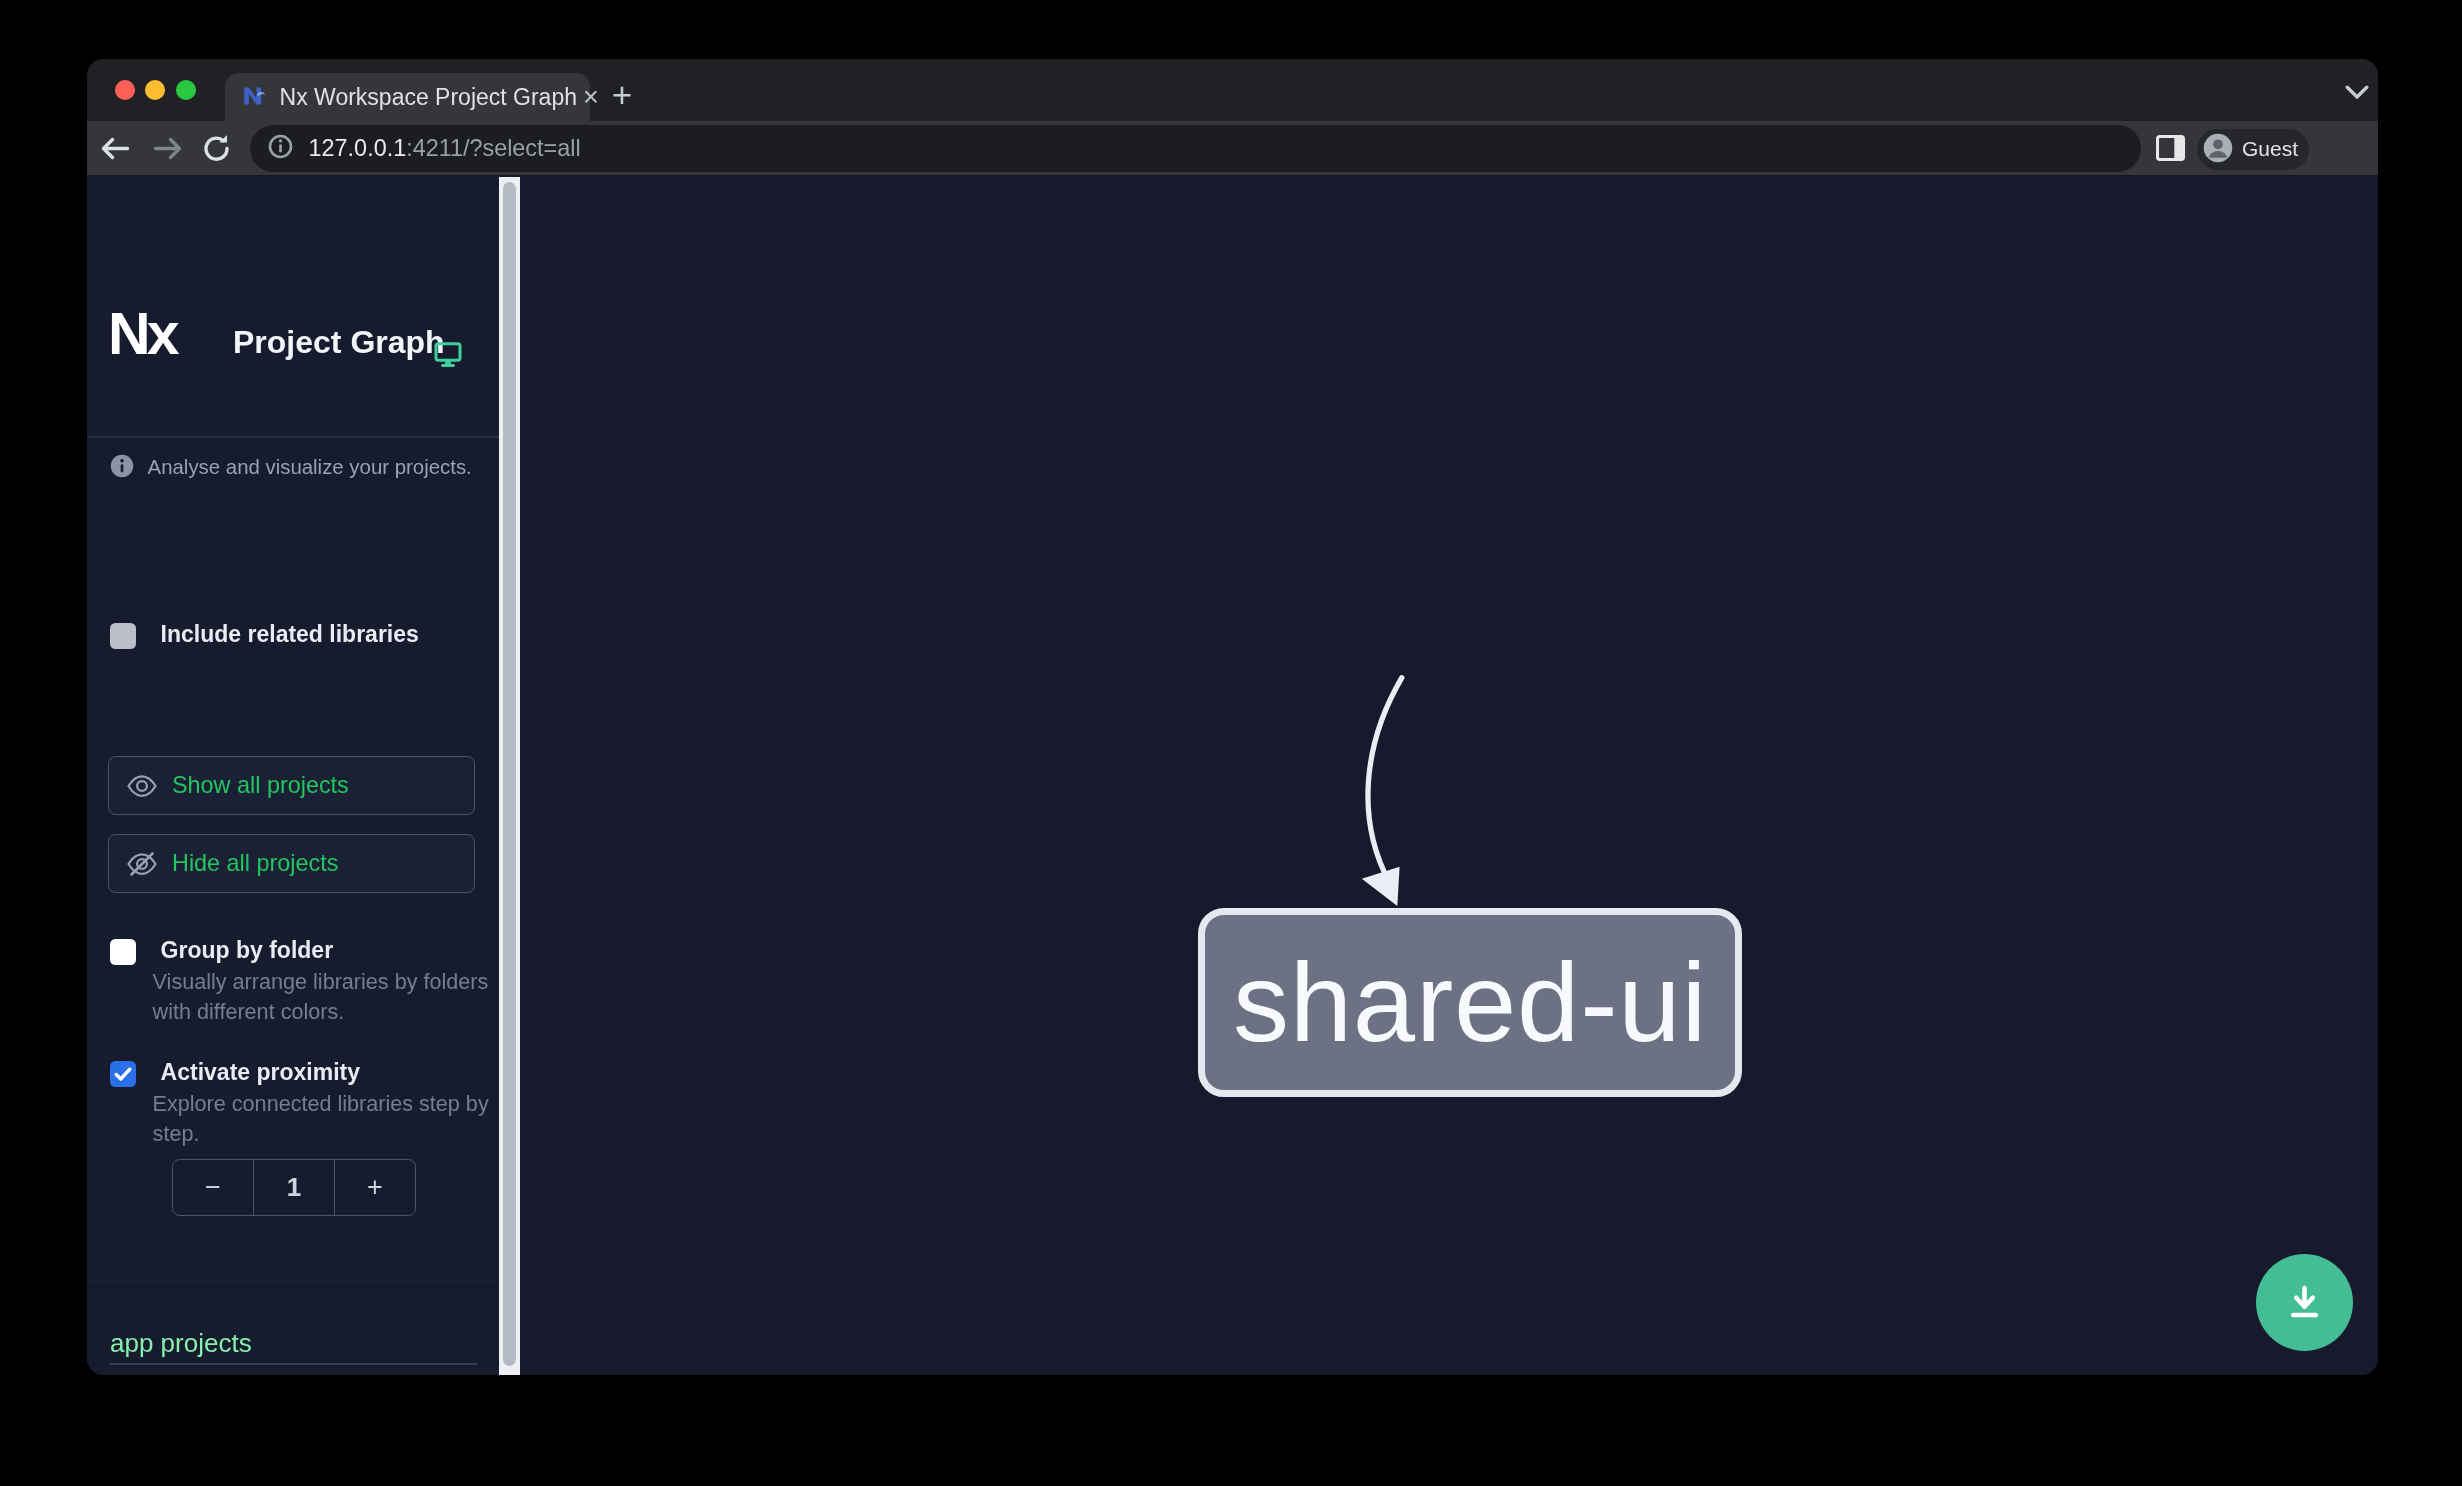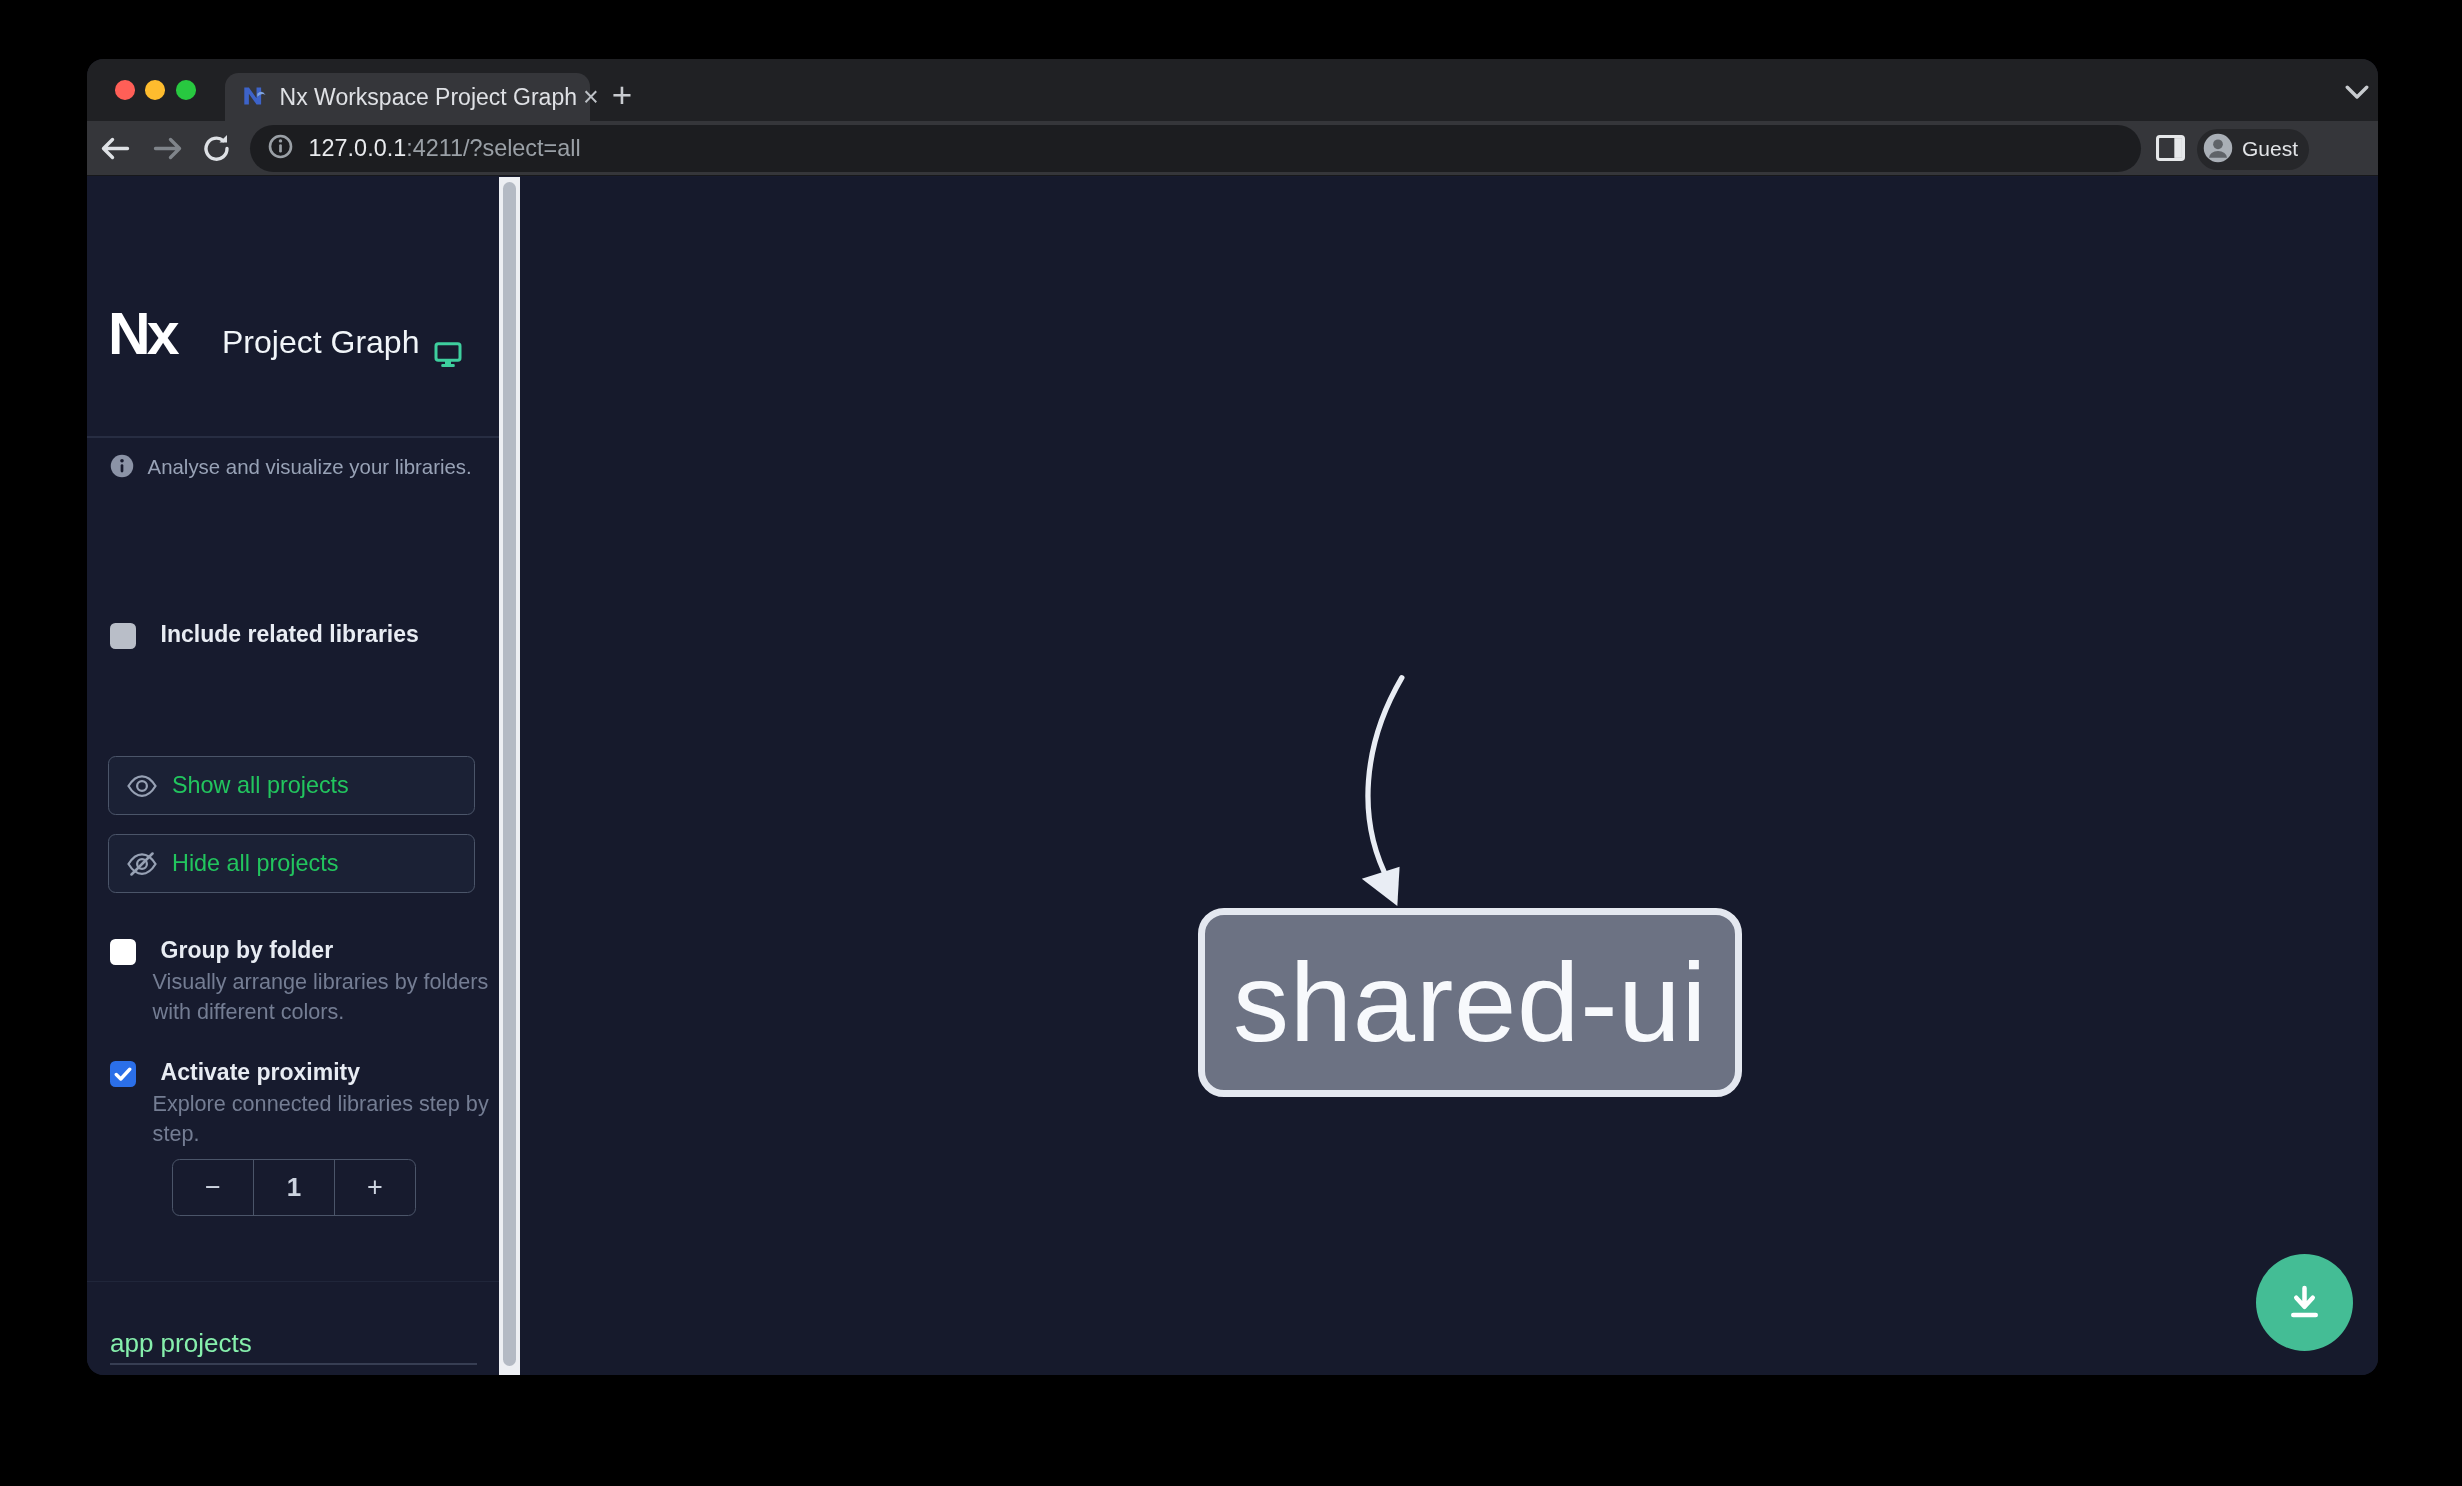--- a/index.html
+++ b/index.html
@@ -27,21 +27,21 @@
     display:flex;align-items:center;padding-left:6px;box-sizing:border-box;}
   #guest-label{color:#e2e4e7;font-size:21px;margin-left:9px;}
   
   #content{left:0;top:118px;width:100%;height:1198px;}
   #sidebar{left:0;top:0;width:412px;height:100%;background:#171b2e;}
   #scrolltrack{left:412px;top:0;width:21px;height:100%;background:#edeff3;}
   #scrollthumb{left:3.8px;top:4.5px;width:13px;height:1184px;border-radius:6.8px;background:#b4bac4;}
   #canvas{left:433px;top:0;width:1858px;height:100%;background:#161a2c;}
   
   #brand-logo{left:21px;top:123px;font-size:59px;font-weight:800;color:#fff;letter-spacing:-3.8px;}
-  #brand-title{left:135px;top:147px;font-size:32px;font-weight:400;color:#f1f5f9;text-align:right;}
+  #brand-title{left:146px;top:147px;font-size:32px;font-weight:700;color:#f1f5f9;text-align:right;}
   #hdr-divider{left:0;top:259px;width:412px;height:1.5px;background:#272d42;}
   #tagline-row{left:23px;top:277px;display:flex;align-items:center;}
   #tagline{color:#98a2b6;font-size:20.4px;margin-left:13.6px;}
   #search{left:21px;top:357px;width:367px;height:57px;background:#1d2337;border:1.5px solid #303a55;border-radius:7.6px;
     display:flex;align-items:center;box-sizing:border-box;}
   #search-div{width:1.5px;height:33px;background:#303a55;margin-left:12px;}
   #search-input{flex:1;background:transparent;border:none;outline:none;color:#cdd4e0;font-size:23.4px;margin-left:12px;
     font-family:"Liberation Sans","DejaVu Sans",sans-serif;width:257px;}
   #search-input::placeholder{color:#8a93a8;}
   .checkrow{left:23px;width:355px;}
@@ -165,21 +165,21 @@
       <div id="hdr-divider" class="abs"></div>
 
       <div id="tagline-row" class="abs">
         <span>
           <svg width="24" height="24" viewBox="0 0 32 32">
             <circle cx="16" cy="16" r="15" fill="#8b93a6"></circle>
             <rect x="14.2" y="13.5" width="3.6" height="11" rx="1.8" fill="#171b2e"></rect>
             <circle cx="16" cy="9" r="2.4" fill="#171b2e"></circle>
           </svg>
         </span>
-        <span id="tagline">Analyse and visualize your libraries.</span>
+        <span id="tagline">Analyse and visualize your projects.</span>
       </div>
 
 
       <div class="checkrow abs" style="top:446px;display:flex">
         <span class="checkbox cb-gray"></span>
         <div style="margin-left:16.6px;margin-top:-3.8px">
           <div class="check-label">Include related libraries</div>
         </div>
       </div>
 

